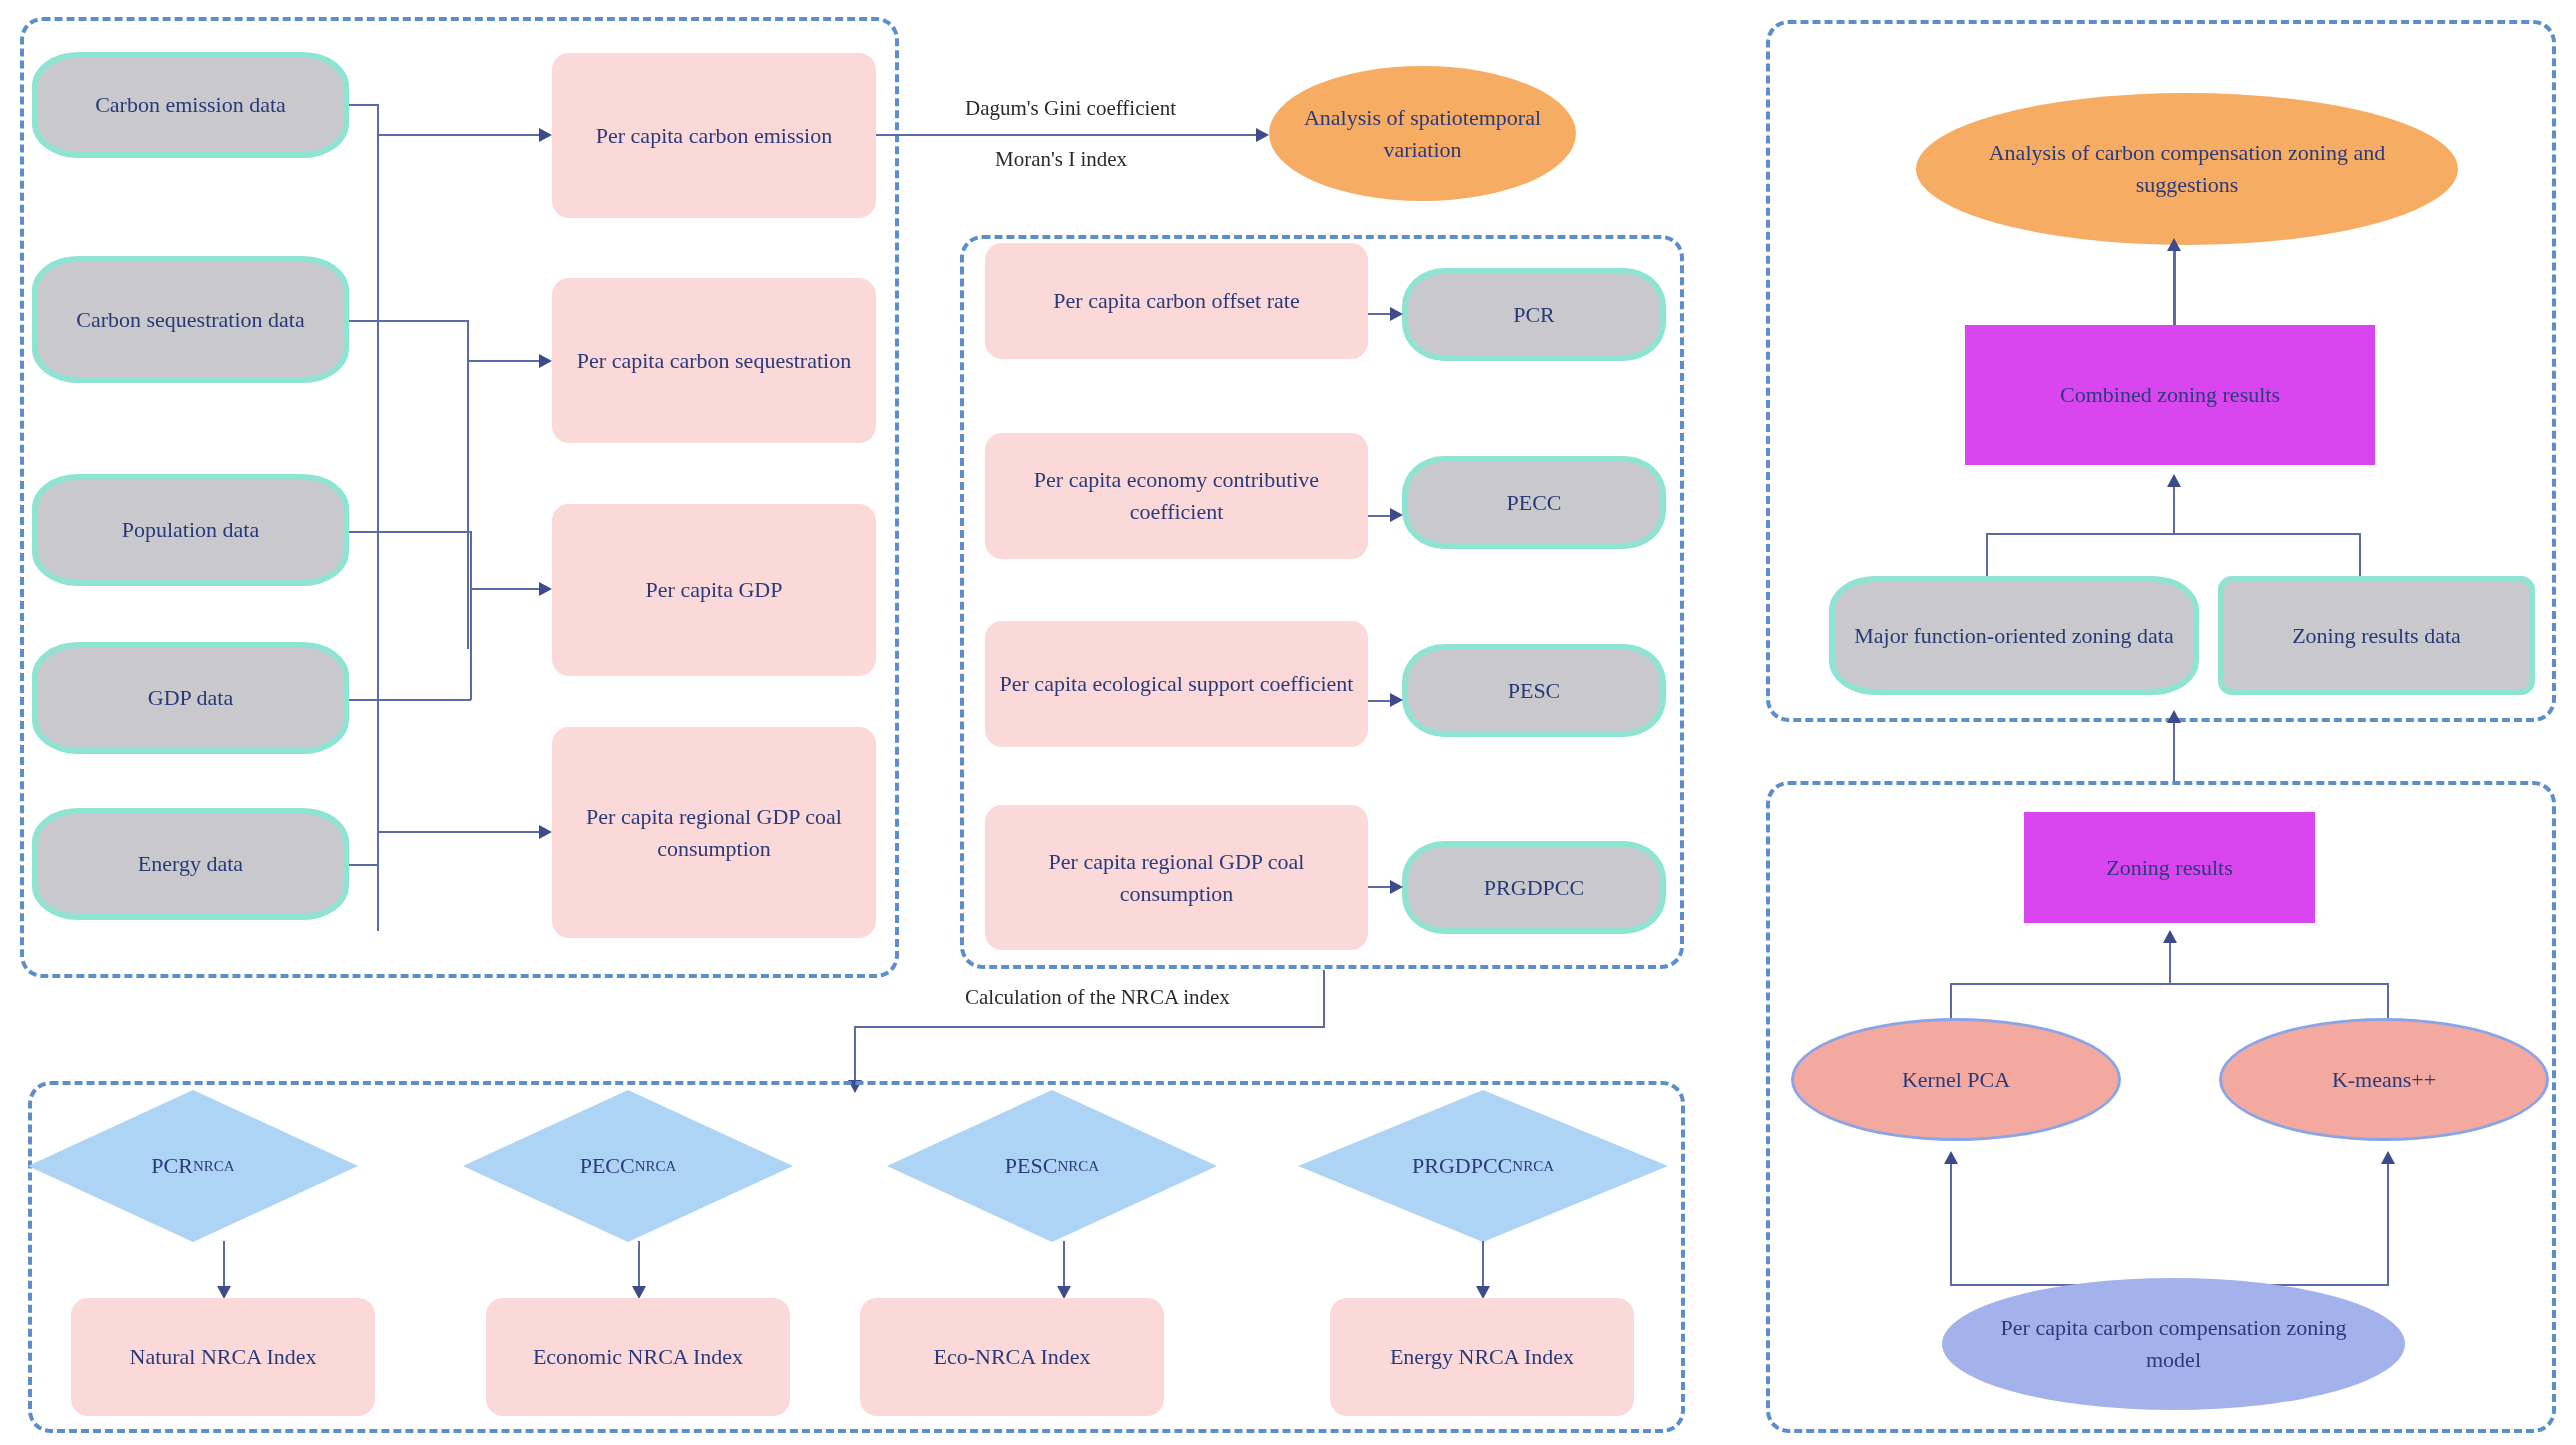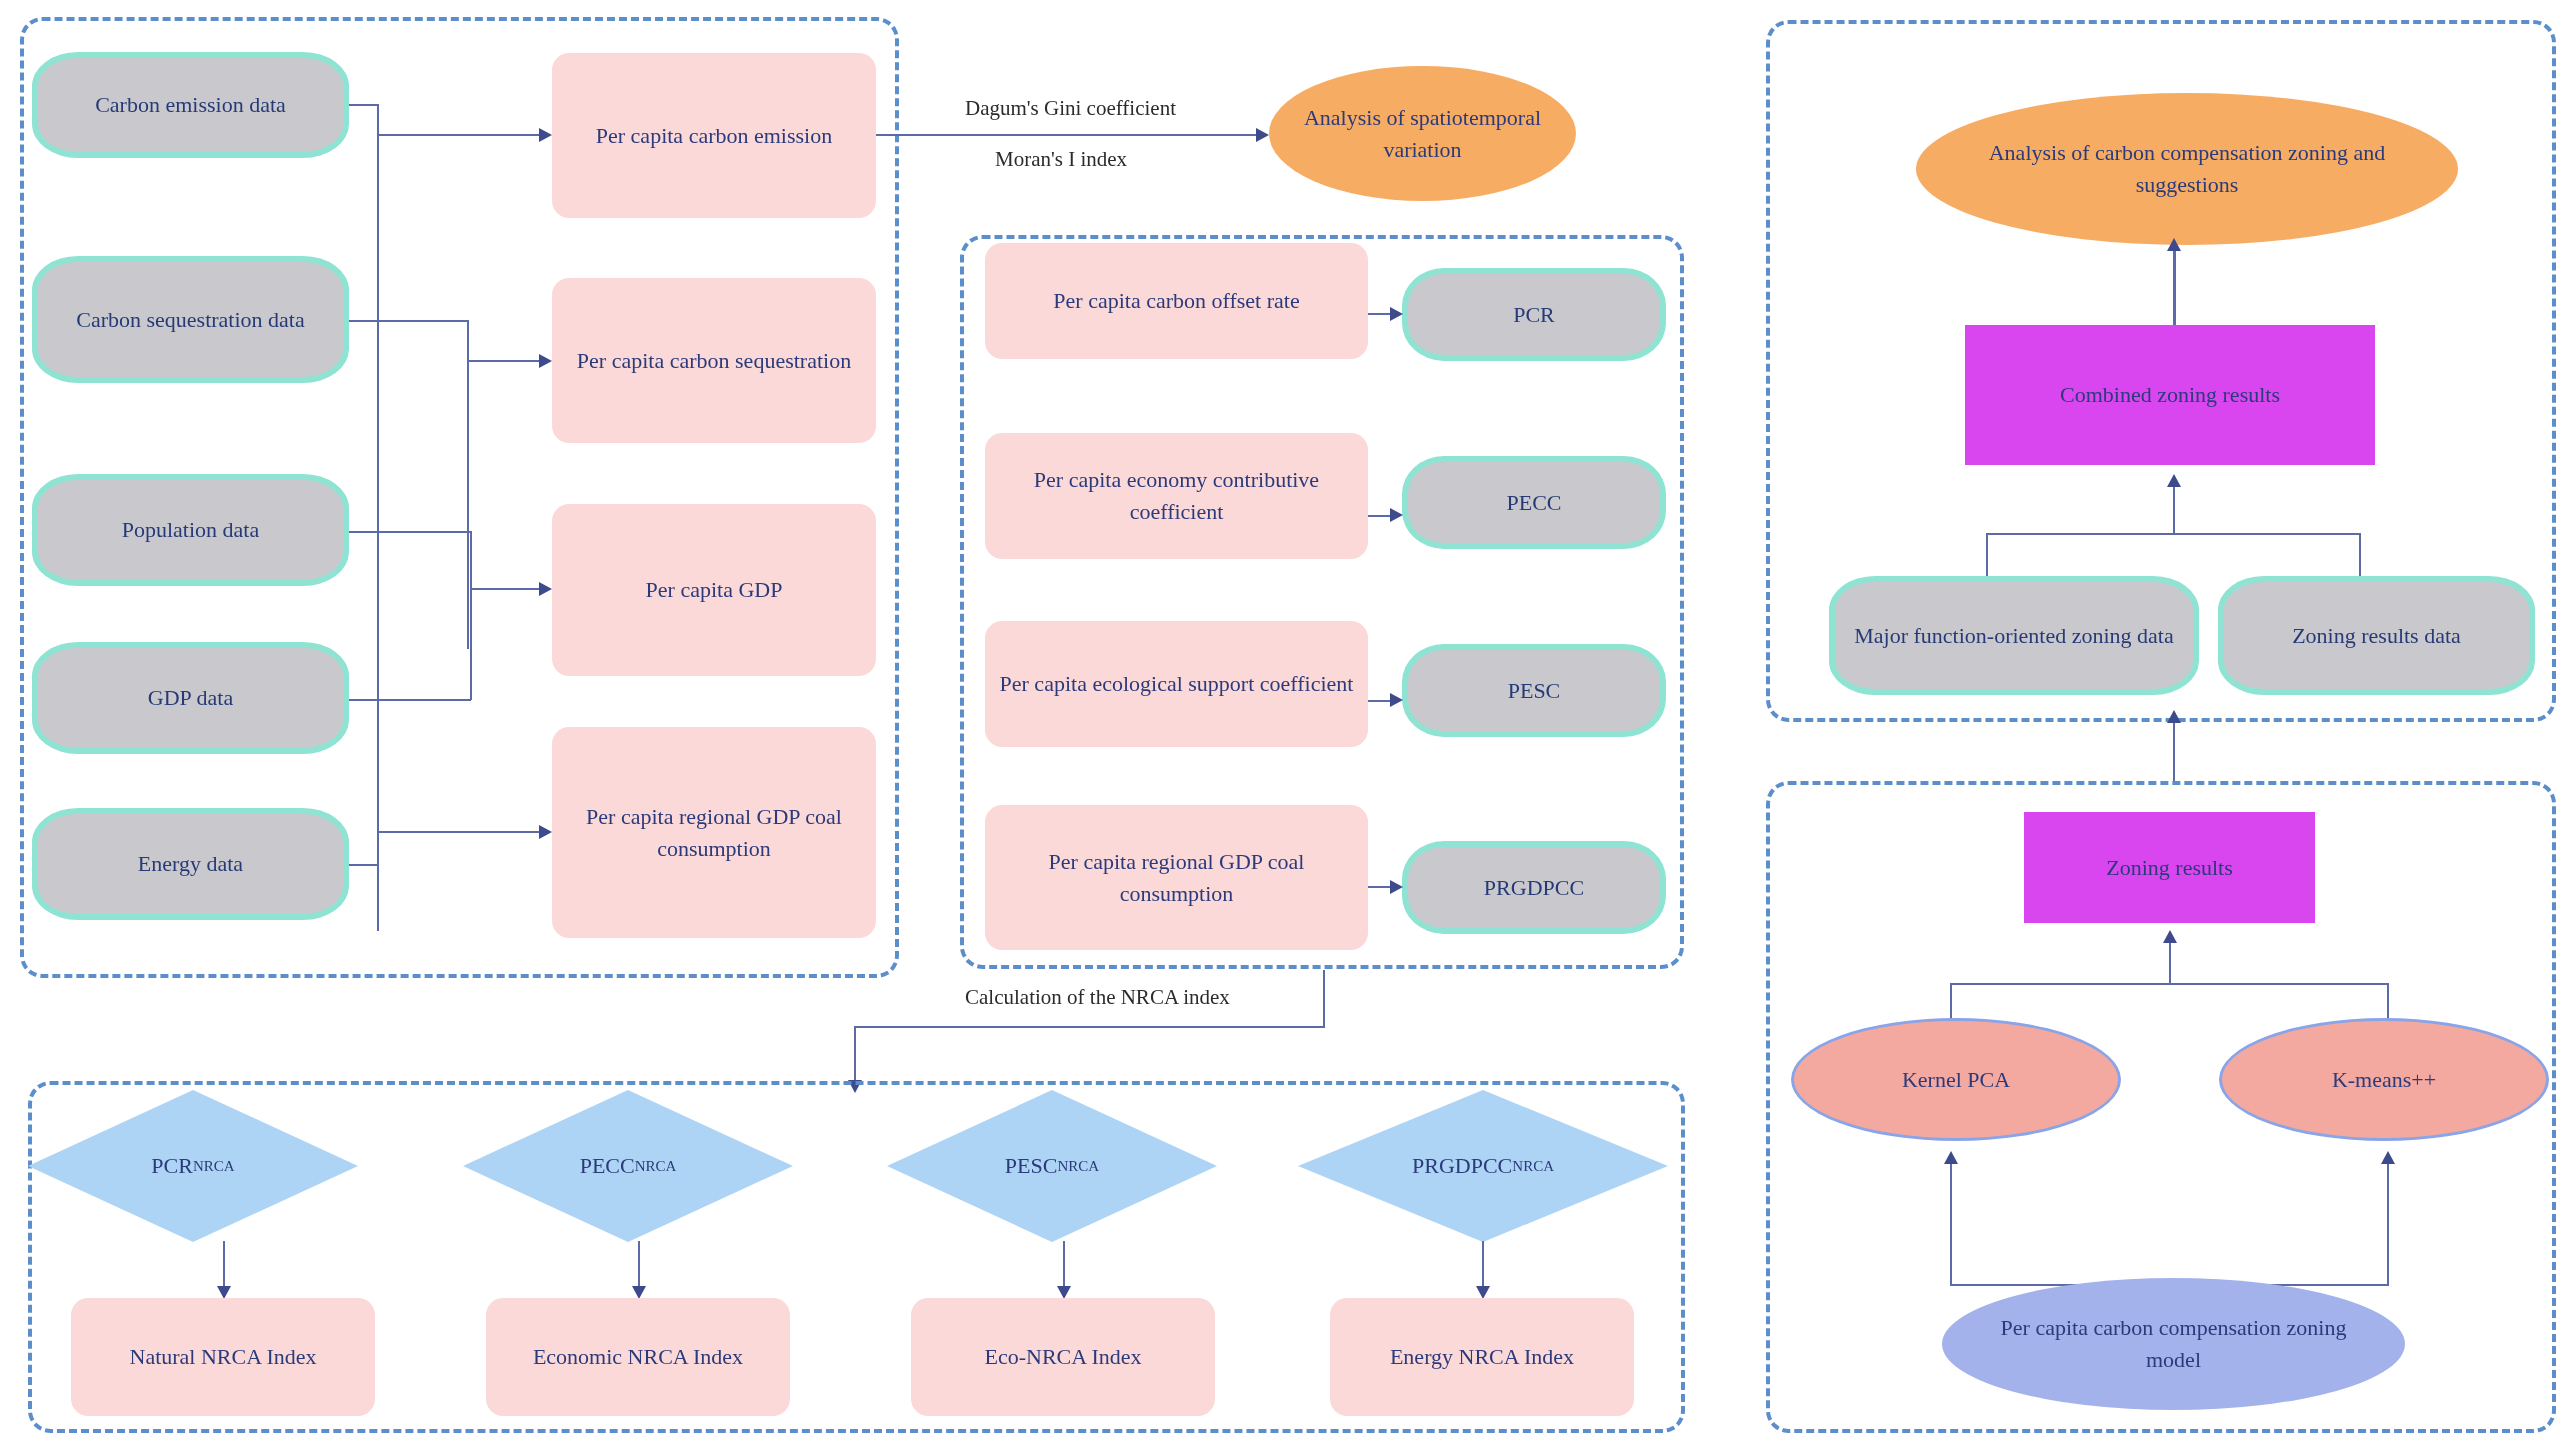--- a/index.html
+++ b/index.html
@@ -154,21 +154,21 @@
 
   <div class="diamond" style="left:887px;top:1090px;width:330px;height:152px;">
     <div class="dshape"></div>
     <div class="dlabel">
         <span>PESC</span>
         <span class="sub">NRCA</span>
       </div>
   </div>
   <div class="ln lnv" style="left:1063px;top:1241px;height:48px;"></div>
   <div class="arrow ar-d" style="left:1057px;top:1286px;"></div>
-  <div class="node proc-node" style="left:911px;top:1298px;width:304px;height:118px;">Eco-NRCA Index</div>
+  <div class="node proc-node" style="left:860px;top:1298px;width:304px;height:118px;">Eco-NRCA Index</div>
 
   <div class="diamond" style="left:1298px;top:1090px;width:370px;height:152px;">
     <div class="dshape"></div>
     <div class="dlabel">
         <span>PRGDPCC</span>
         <span class="sub">NRCA</span>
       </div>
   </div>
   <div class="ln lnv" style="left:1482px;top:1241px;height:48px;"></div>
   <div class="arrow ar-d" style="left:1476px;top:1286px;"></div>
@@ -183,21 +183,21 @@
 
   <div class="node result-node" style="left:1965px;top:325px;width:410px;height:140px;">Combined zoning results</div>
 
   <div class="ln lnv" style="left:2173px;top:486px;height:48px;"></div>
   <div class="arrow ar-u" style="left:2167px;top:474px;"></div>
   <div class="ln lnh" style="left:1986px;top:533px;width:375px;"></div>
   <div class="ln lnv" style="left:1986px;top:533px;height:48px;"></div>
   <div class="ln lnv" style="left:2359px;top:533px;height:48px;"></div>
 
   <div class="node data-node" style="left:1829px;top:576px;width:370px;height:119px;">Major function-oriented zoning data</div>
-  <div class="node data-node" style="left:2218px;top:576px;width:317px;height:119px;">Zoning results data</div>
+  <div class="node data-node" style="left:2218px;top:576px;width:317px;height:119px;border-radius:14px;">Zoning results data</div>
 
   <div class="ln lnv" style="left:2173px;top:722px;height:63px;"></div>
   <div class="arrow ar-u" style="left:2167px;top:710px;"></div>
 
   <div class="panel" style="left:1766px;top:781px;width:790px;height:652px;"></div>
 
   <div class="node result-node" style="left:2024px;top:812px;width:291px;height:111px;">Zoning results</div>
 
   <div class="ln lnv" style="left:2169px;top:942px;height:42px;"></div>
   <div class="arrow ar-u" style="left:2163px;top:930px;"></div>

